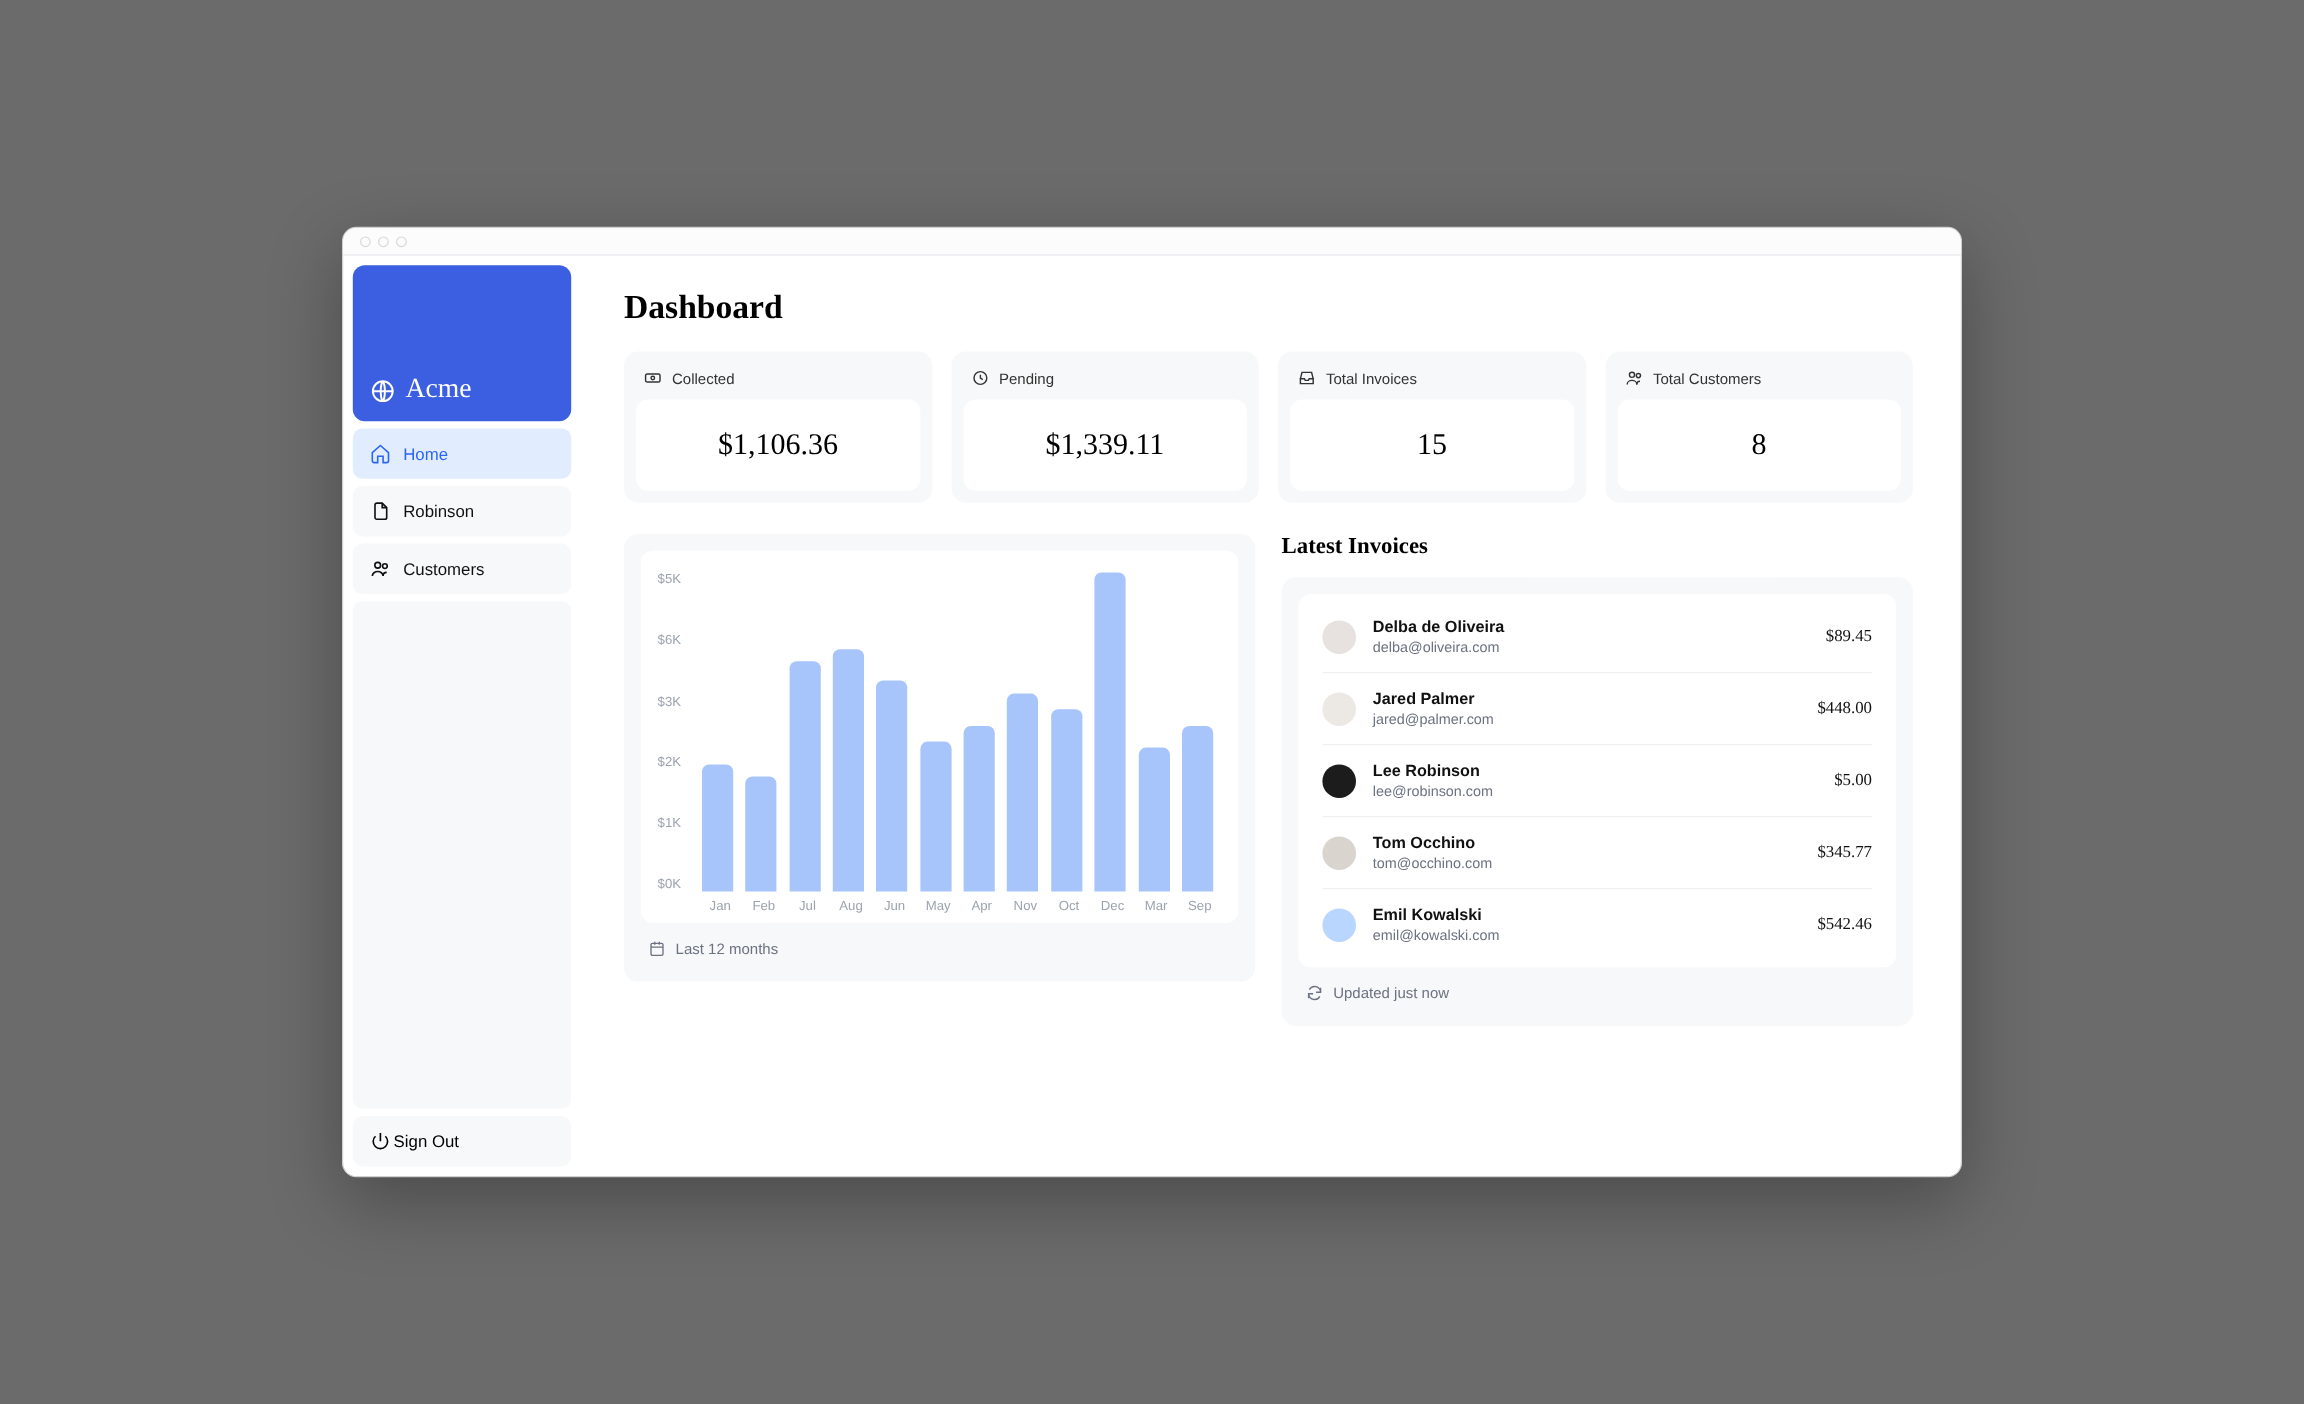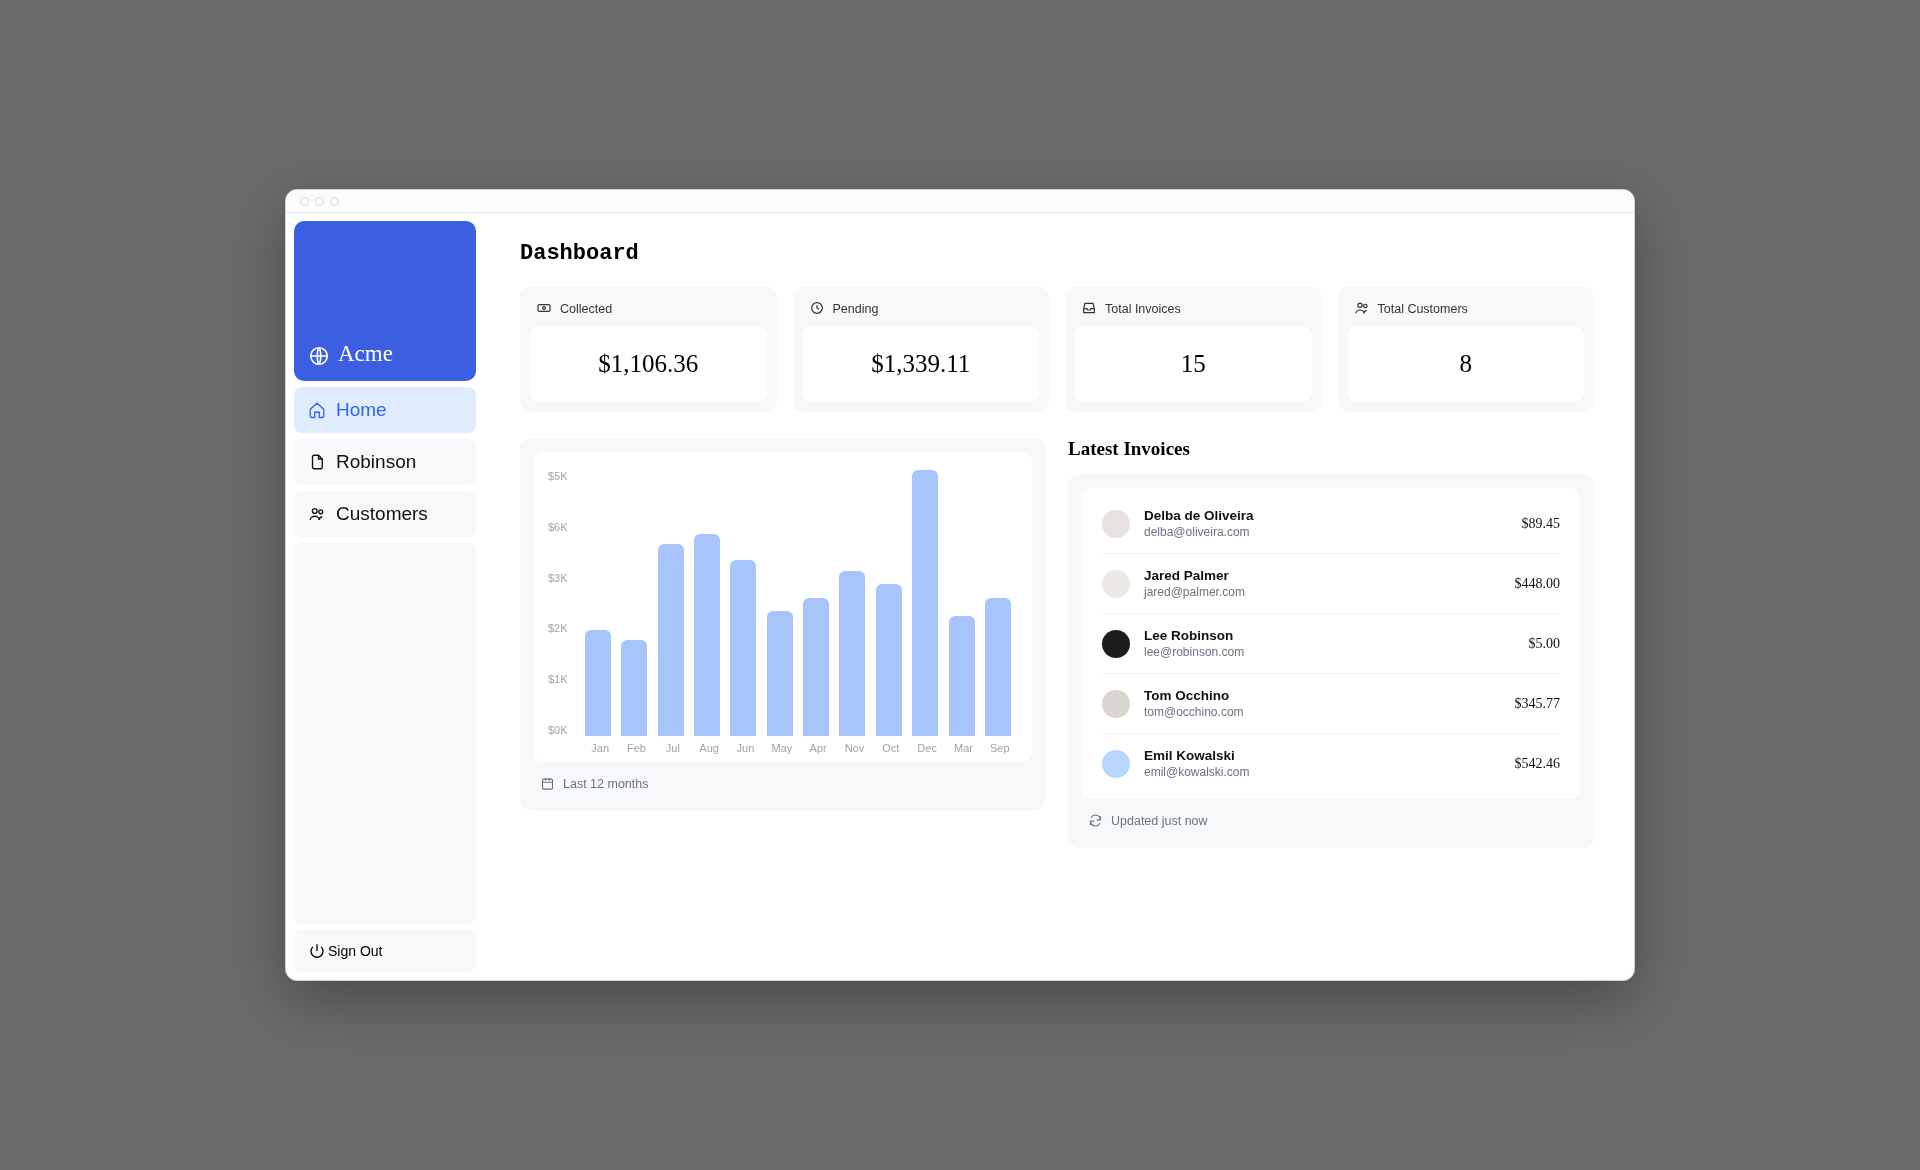--- a/index.html
+++ b/index.html
@@ -45,39 +45,39 @@
 .sidebar {
   width: 198px;
   display: flex;
   flex-direction: column;
   padding: 8px;
   gap: 6px;
 }
 .brand {
   background: #3b5fe0;
   border-radius: 10px;
-  height: 160px;
+  height: 130px;
   display: flex;
   align-items: flex-end;
   padding: 14px;
   gap: 8px;
   color: #fff;
 }
 .brand-text {
   font-size: 23px;
   font-family: Georgia, 'Times New Roman', serif;
 }
 .nav { display: flex; flex-direction: column; gap: 6px; }
 .nav-item {
   display: flex; align-items: center; gap: 10px;
   padding: 12px 14px;
   border-radius: 8px;
   background: #f7f8f9;
   color: #111;
-  font-size: 19px;
+  font-size: 14px;
   font-weight: 500;
   cursor: pointer;
 }
 .nav-item.active {
   background: #e1edff;
   color: #2b66f6;
 }
 .nav-item .ico { width: 18px; height: 18px; }
 .spacer { flex: 1; background: #f7f8f9; border-radius: 8px; }
 .signout {
@@ -89,22 +89,22 @@
   font-weight: 400;
   cursor: pointer;
 }
 
 .main {
   flex: 1;
   padding: 28px 40px 30px 36px;
   overflow: auto;
 }
 .page-title {
-  font-family: Liberation Mono, monospace;
-  font-size: 22px;
+  font-family: Liberation Serif, serif;
+  font-size: 28px;
   margin-bottom: 20px;
 }
 
 .stats {
   display: grid;
   grid-template-columns: repeat(4, 1fr);
   gap: 16px;
   margin-bottom: 26px;
 }
 .stat-card {

